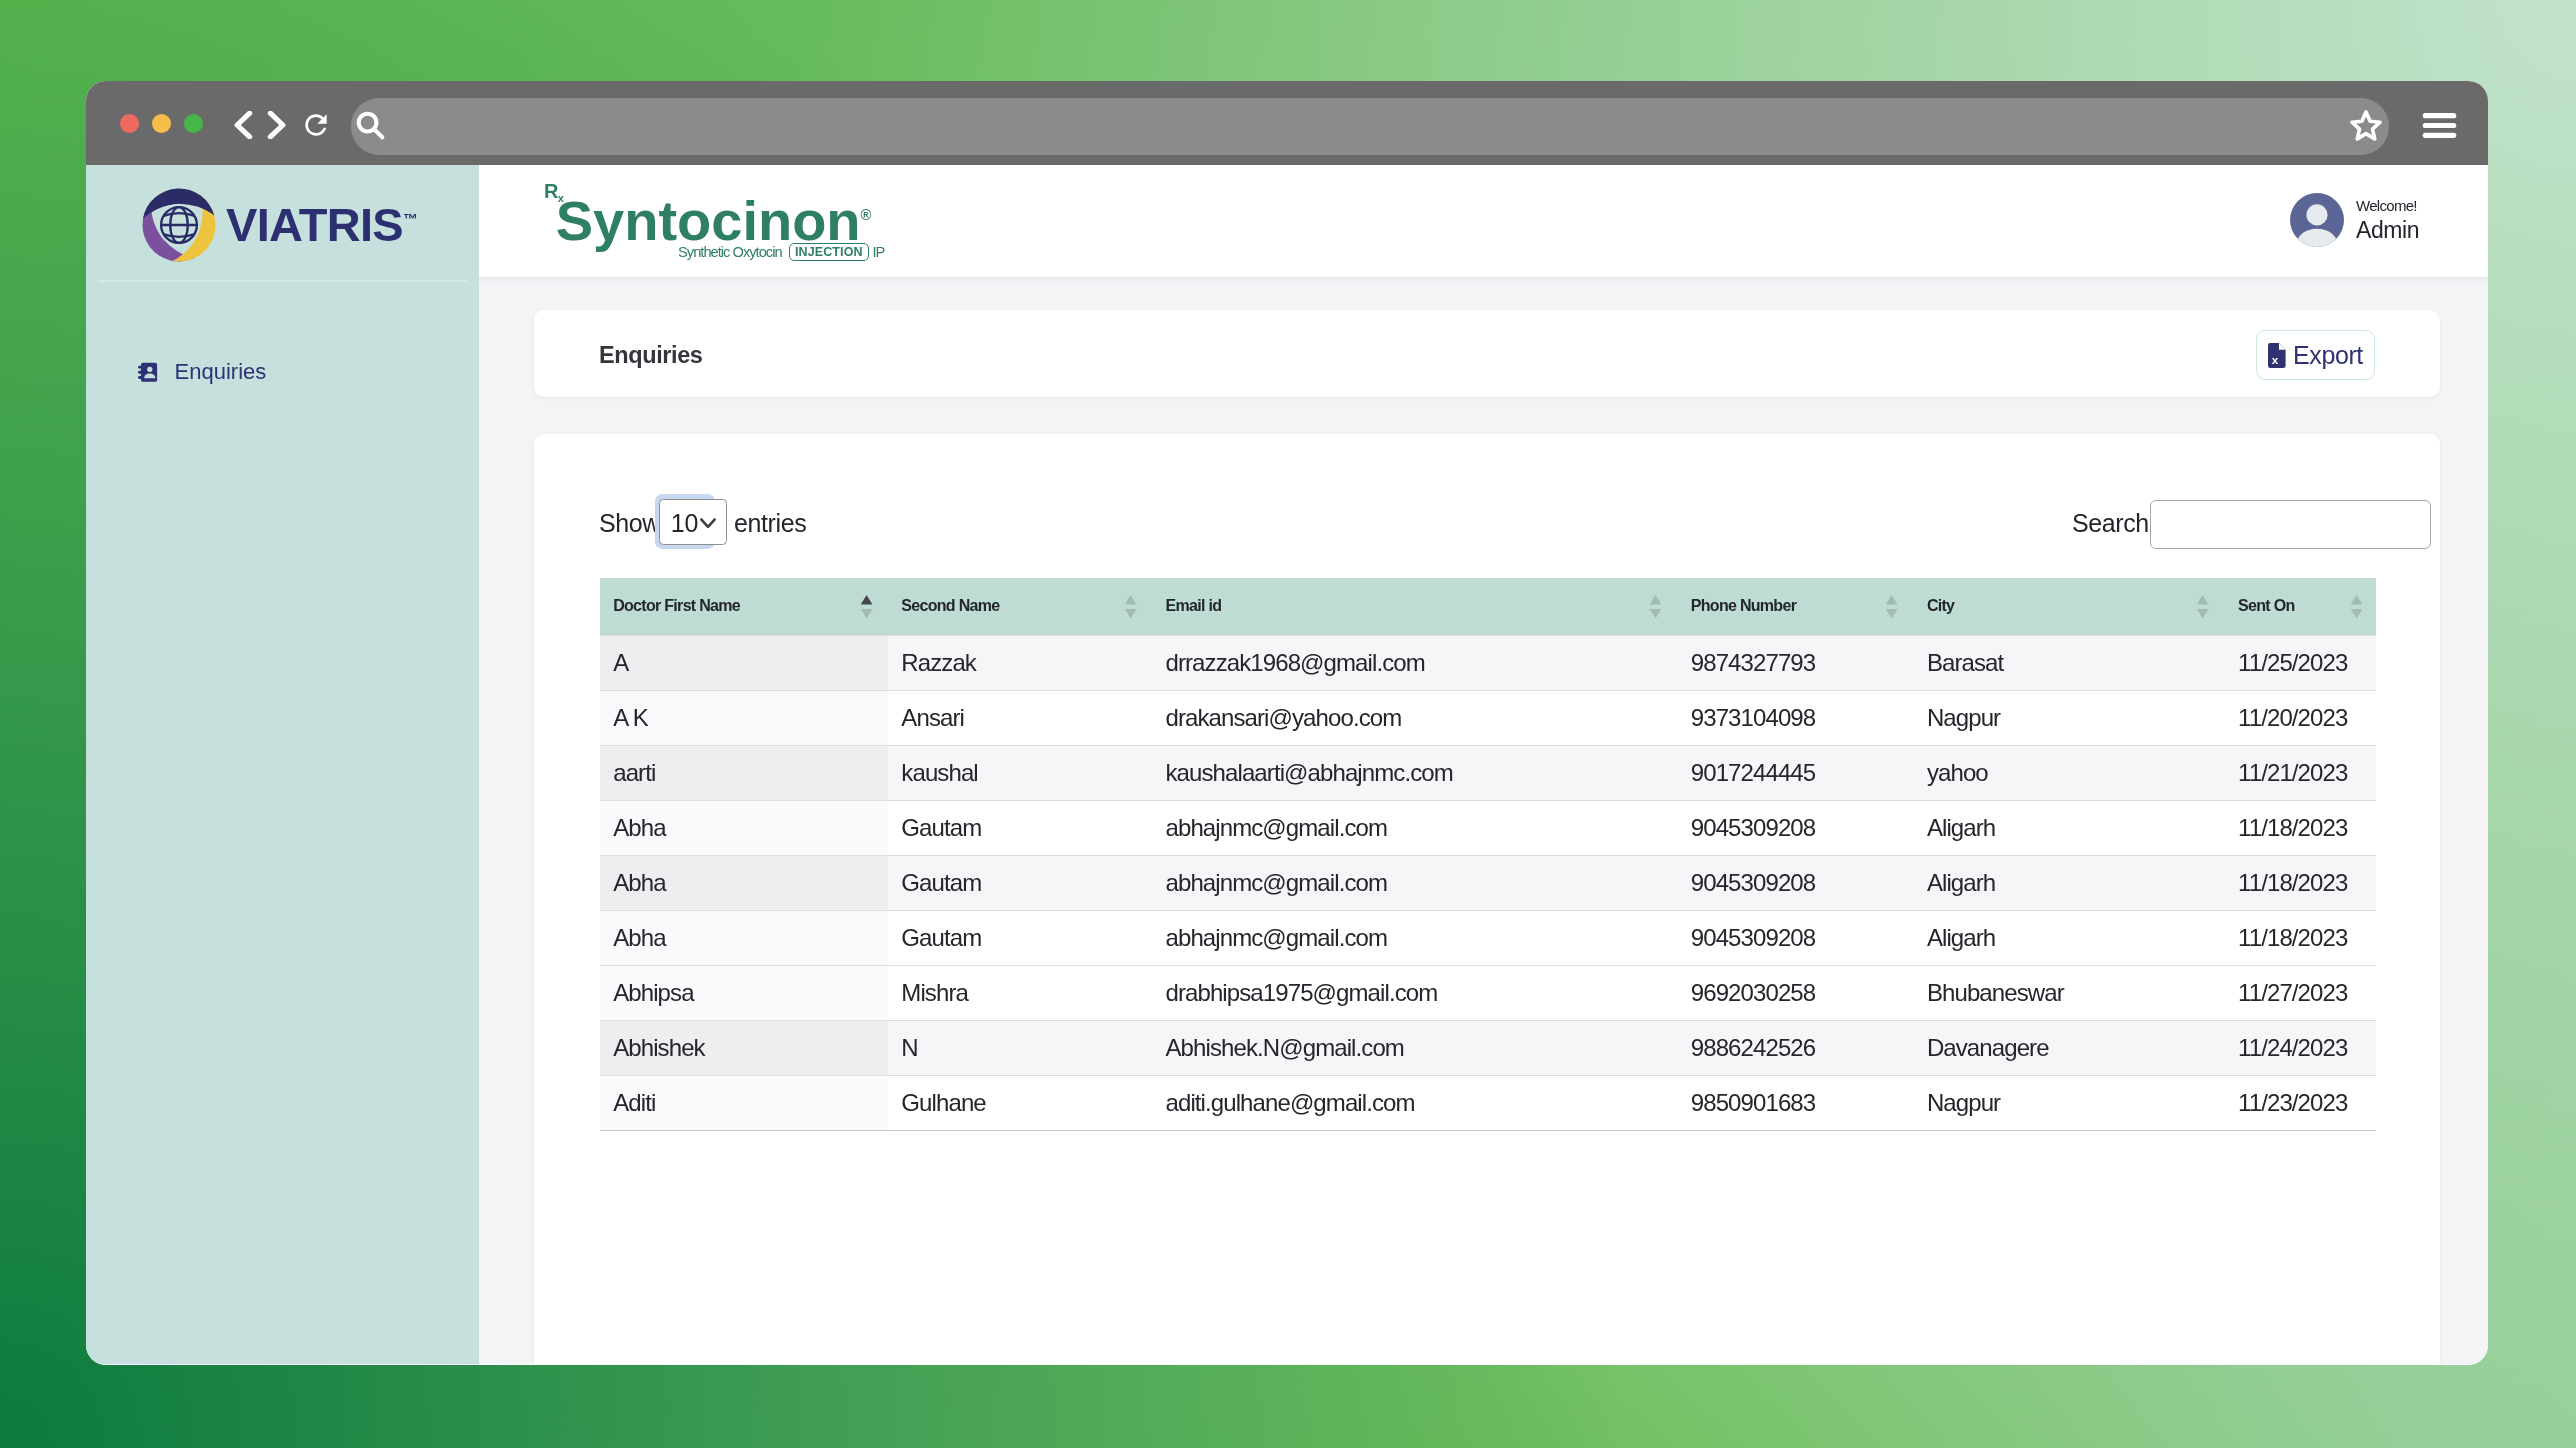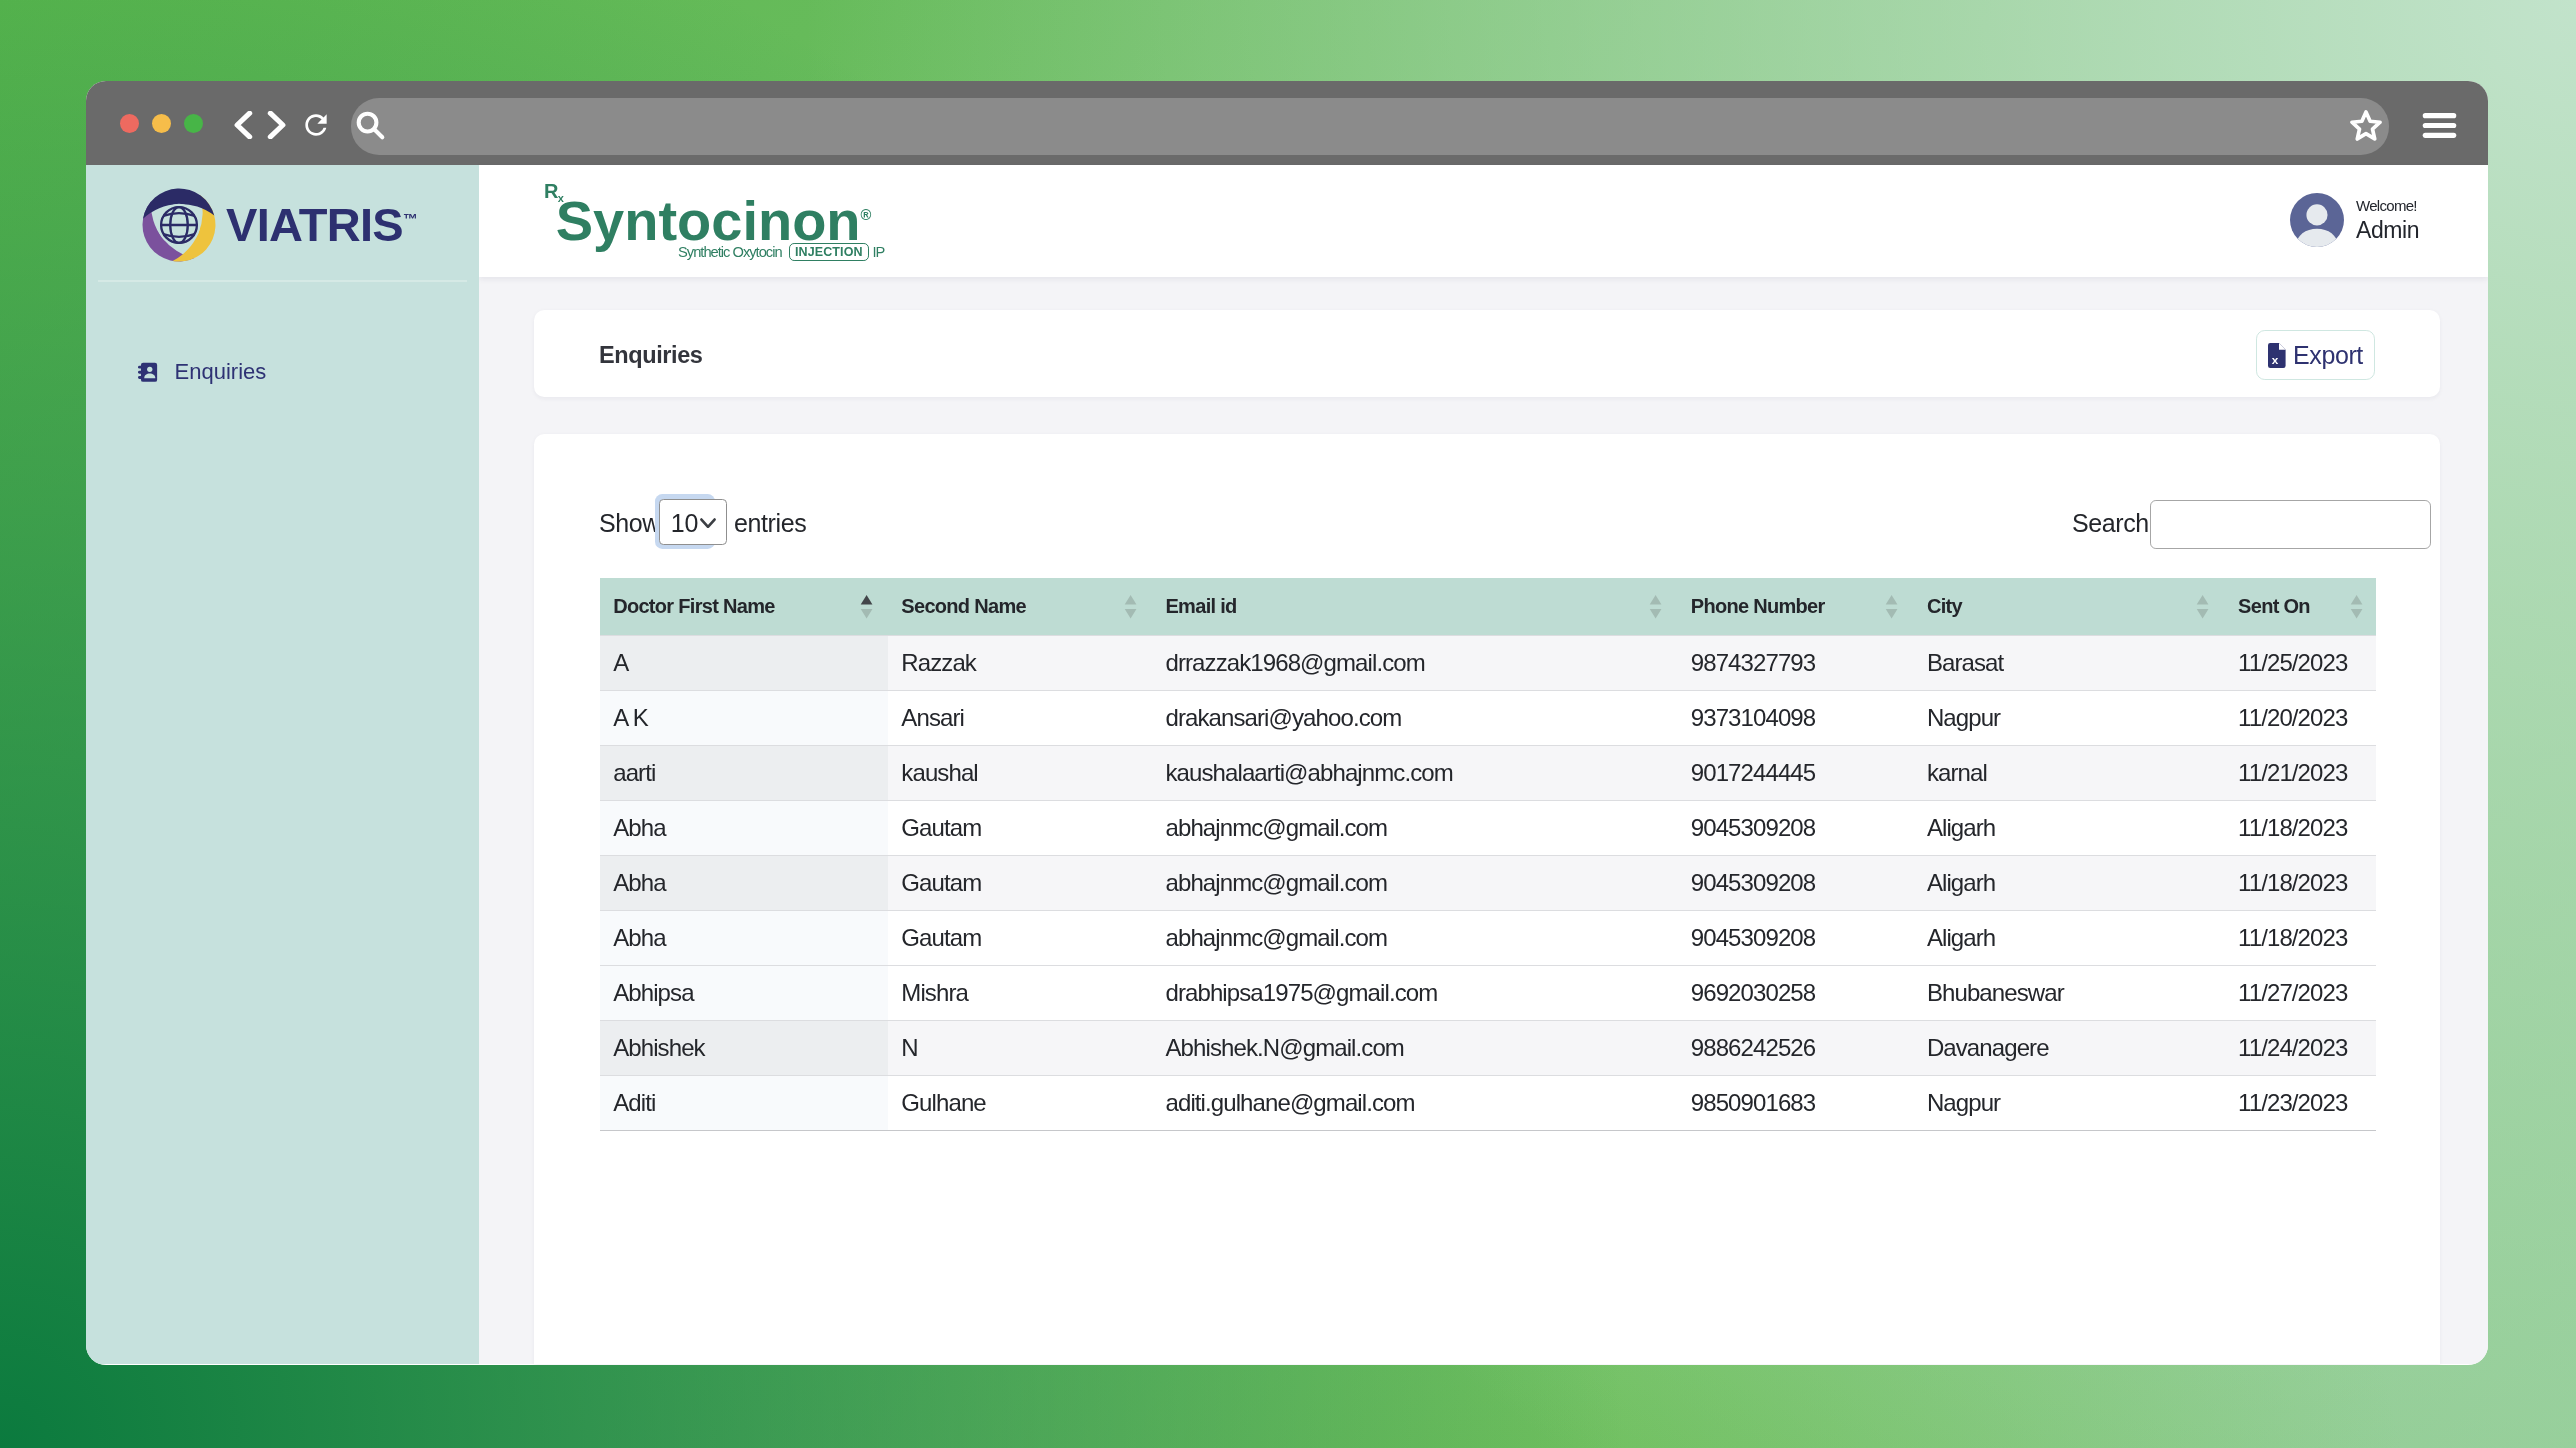--- a/index.html
+++ b/index.html
@@ -42,21 +42,21 @@
     display:flex; align-items:center; justify-content:center; }
   .exportbtn .etxt { font-size:25px; color:#2e3270; margin-left:7.3px; letter-spacing:-0.4px; }
   .card2 { position:absolute; left:448px; top:353px; width:1906px; height:930px; border-radius:10.3px 10.3px 0 0; background:#fff; box-shadow:0 1.5px 4.4px rgba(40,40,80,0.05); }
   .ctrl { position:absolute; font-size:25px; letter-spacing:-0.4px; color:#24262b; }
   .selwrap { position:absolute; left:121px; top:60px; width:60px; height:55px; background:#c6d8f0; border-radius:7.3px; }
   .selbox { position:absolute; left:4.4px; top:5.1px; width:68px; height:46px; background:#fff; border:1.5px solid #8f8f8f; border-radius:4.4px; }
   .selbox .v { position:absolute; left:10.3px; top:8.8px; font-size:25px; color:#24262b; }
   .searchinput { position:absolute; left:1616px; top:66px; width:281px; height:49px; border:1.5px solid #a6a6a6; border-radius:5.9px; background:#fff; }
   .tablewrap { position:absolute; left:66px; top:144px; width:1776px; }
   table { border-collapse:collapse; table-layout:fixed; width:1776px; }
-  th { background:#bedcd3; height:57px; font-size:20px; letter-spacing:-0.7px; font-weight:bold; color:#24262b; text-align:left; padding-left:13.2px; position:relative; }
+  th { background:#bedcd3; height:57px; font-size:16px; letter-spacing:-0.7px; font-weight:bold; color:#24262b; text-align:left; padding-left:13.2px; position:relative; }
   td { height:55px; font-size:24px; letter-spacing:-0.9px; color:#24262b; padding-left:13.2px; border-top:0.7px solid #dcdde0; }
   tr.odd td { background:#f6f6f8; }
   tr.odd td.s1 { background:#eceef0; }
   tr.even td { background:#fff; }
   tr.last td { border-bottom:1.5px solid #c6c7ca; }
   tr.even td.s1 { background:#f8fafc; }
   .sortarr { position:absolute; right:15.4px; top:17px; }
   .footrow { position:absolute; left:0; top:768px; width:1906px; height:88px; font-size:25px; color:#24262b; }
   .showing { letter-spacing:-1px; font-size:24px; }
   .showing { position:absolute; left:65px; top:14px; }
@@ -251,21 +251,21 @@
               <td>drakansari@yahoo.com</td>
               <td>9373104098</td>
               <td>Nagpur</td>
               <td>11/20/2023</td>
             </tr>
         <tr class="odd">
               <td class="s1">aarti</td>
               <td>kaushal</td>
               <td>kaushalaarti@abhajnmc.com</td>
               <td>9017244445</td>
-              <td>karnal</td>
+              <td>yahoo</td>
               <td>11/21/2023</td>
             </tr>
         <tr class="even">
               <td class="s1">Abha</td>
               <td>Gautam</td>
               <td>abhajnmc@gmail.com</td>
               <td>9045309208</td>
               <td>Aligarh</td>
               <td>11/18/2023</td>
             </tr>

